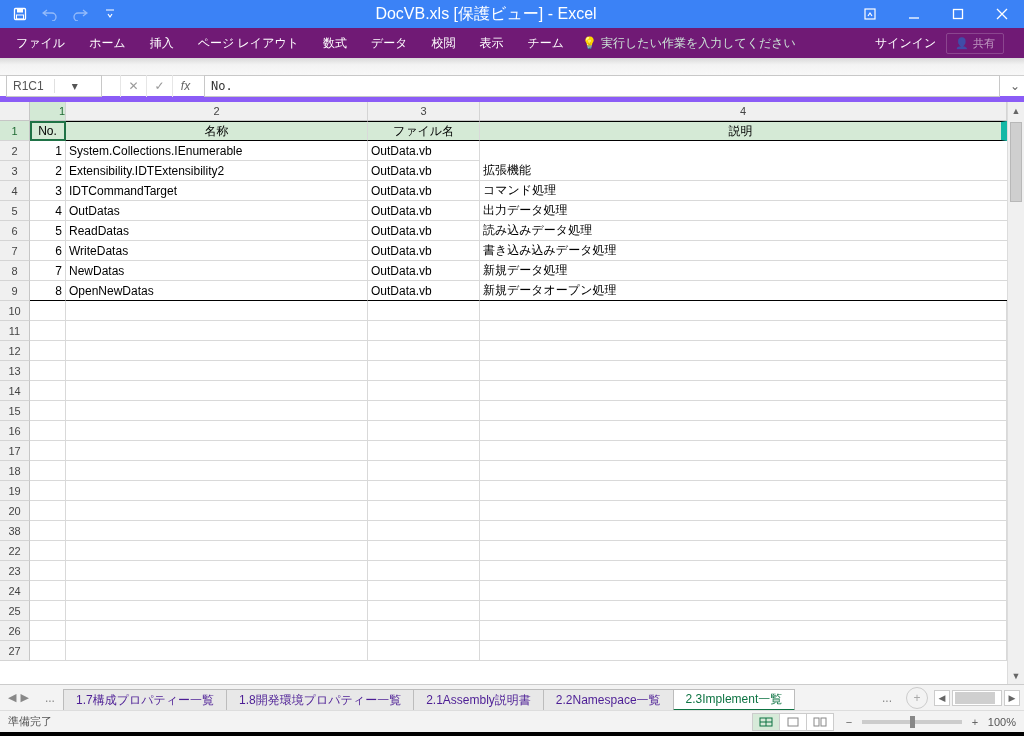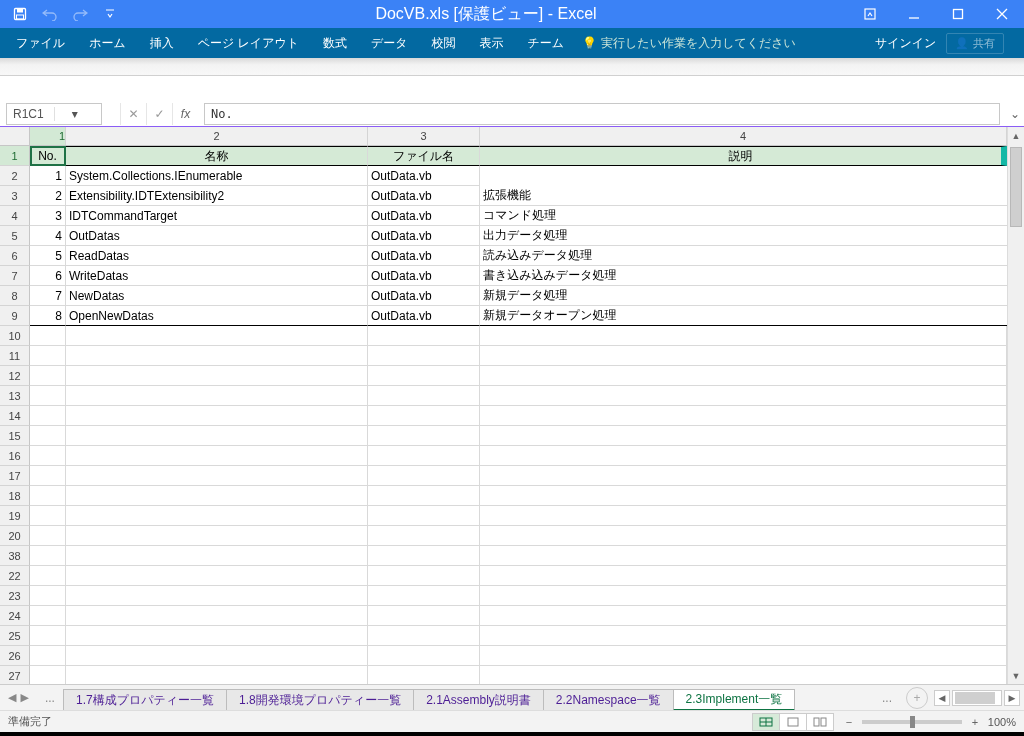--- a/index.html
+++ b/index.html
@@ -10,31 +10,31 @@
 .qat { display: flex; gap: 2px; padding-left: 6px; align-items: center; }
 .qat-btn { width: 28px; height: 26px; display: flex; align-items: center; justify-content: center; cursor: pointer; }
 .qat-btn svg { stroke: #fff; fill: none; }
 .qat-btn.disabled svg { opacity: .45; }
 .title-center { flex: 1; text-align: center; }
 .win-controls { display: flex; }
 .win-btn { width: 44px; height: 28px; display: flex; align-items: center; justify-content: center; cursor: pointer; }
 .win-btn svg { stroke: #fff; fill: none; }
 
 
-.ribbon { background: #0369a1; height: 30px; display: flex; align-items: center; color: #fff; font-size: 12px; padding-left: 4px; }
+.ribbon { background: #701a75; height: 30px; display: flex; align-items: center; color: #fff; font-size: 12px; padding-left: 4px; }
 .rtab { padding: 0 12px; height: 30px; display: flex; align-items: center; cursor: pointer; }
 .telllabel { display: flex; align-items: center; gap: 4px; color: #cde6d8; margin-left: 6px; }
 .ribbon-right { margin-left: auto; display: flex; align-items: center; gap: 10px; padding-right: 20px; }
 .share { display: flex; align-items: center; gap: 4px; opacity: .55; border: 1px solid rgba(255,255,255,.35); padding: 2px 8px; border-radius: 2px; font-size: 11px; }
 
 
 .ribbon-shadow { height: 18px; background: linear-gradient(#d9d9d9,#f3f3f3 40%,#f8f8f8); border-bottom: 1px solid #d0d0d0; }
 
 
-.fbar { display: flex; align-items: center; height: 26px; border-bottom: 1px solid #8b5cf6; background: #fff; font-size: 12px; margin-top: 25px; }
+.fbar { display: flex; align-items: center; height: 26px; border-bottom: 6px solid #8b5cf6; background: #fff; font-size: 12px; }
 .namebox { width: 96px; height: 22px; margin-left: 6px; border: 1px solid #c8c8c8; display: flex; align-items: center; padding: 0 6px; }
 .namebox span { flex: 1; color: #555; }
 .dd { width: 12px; text-align: center; color: #666; border-left: 1px solid #e0e0e0; cursor: pointer; }
 .fspacer { width: 18px; }
 .f-btn { width: 26px; height: 22px; display: flex; align-items: center; justify-content: center; border-left: 1px solid #e6e6e6; color: #999; cursor: pointer; }
 .fxlabel { font-style: italic; color: #666; }
 .formula-input { flex: 1; height: 22px; border: 1px solid #c8c8c8; margin: 0 6px 0 6px; padding: 0 6px; color: #333; font-family: "MS Gothic","Meiryo",monospace; letter-spacing: 0; display: flex; align-items: center; }
 .fexpand { width: 18px; display:flex; align-items:center; justify-content:center; color:#666; cursor:pointer; }
 
 

